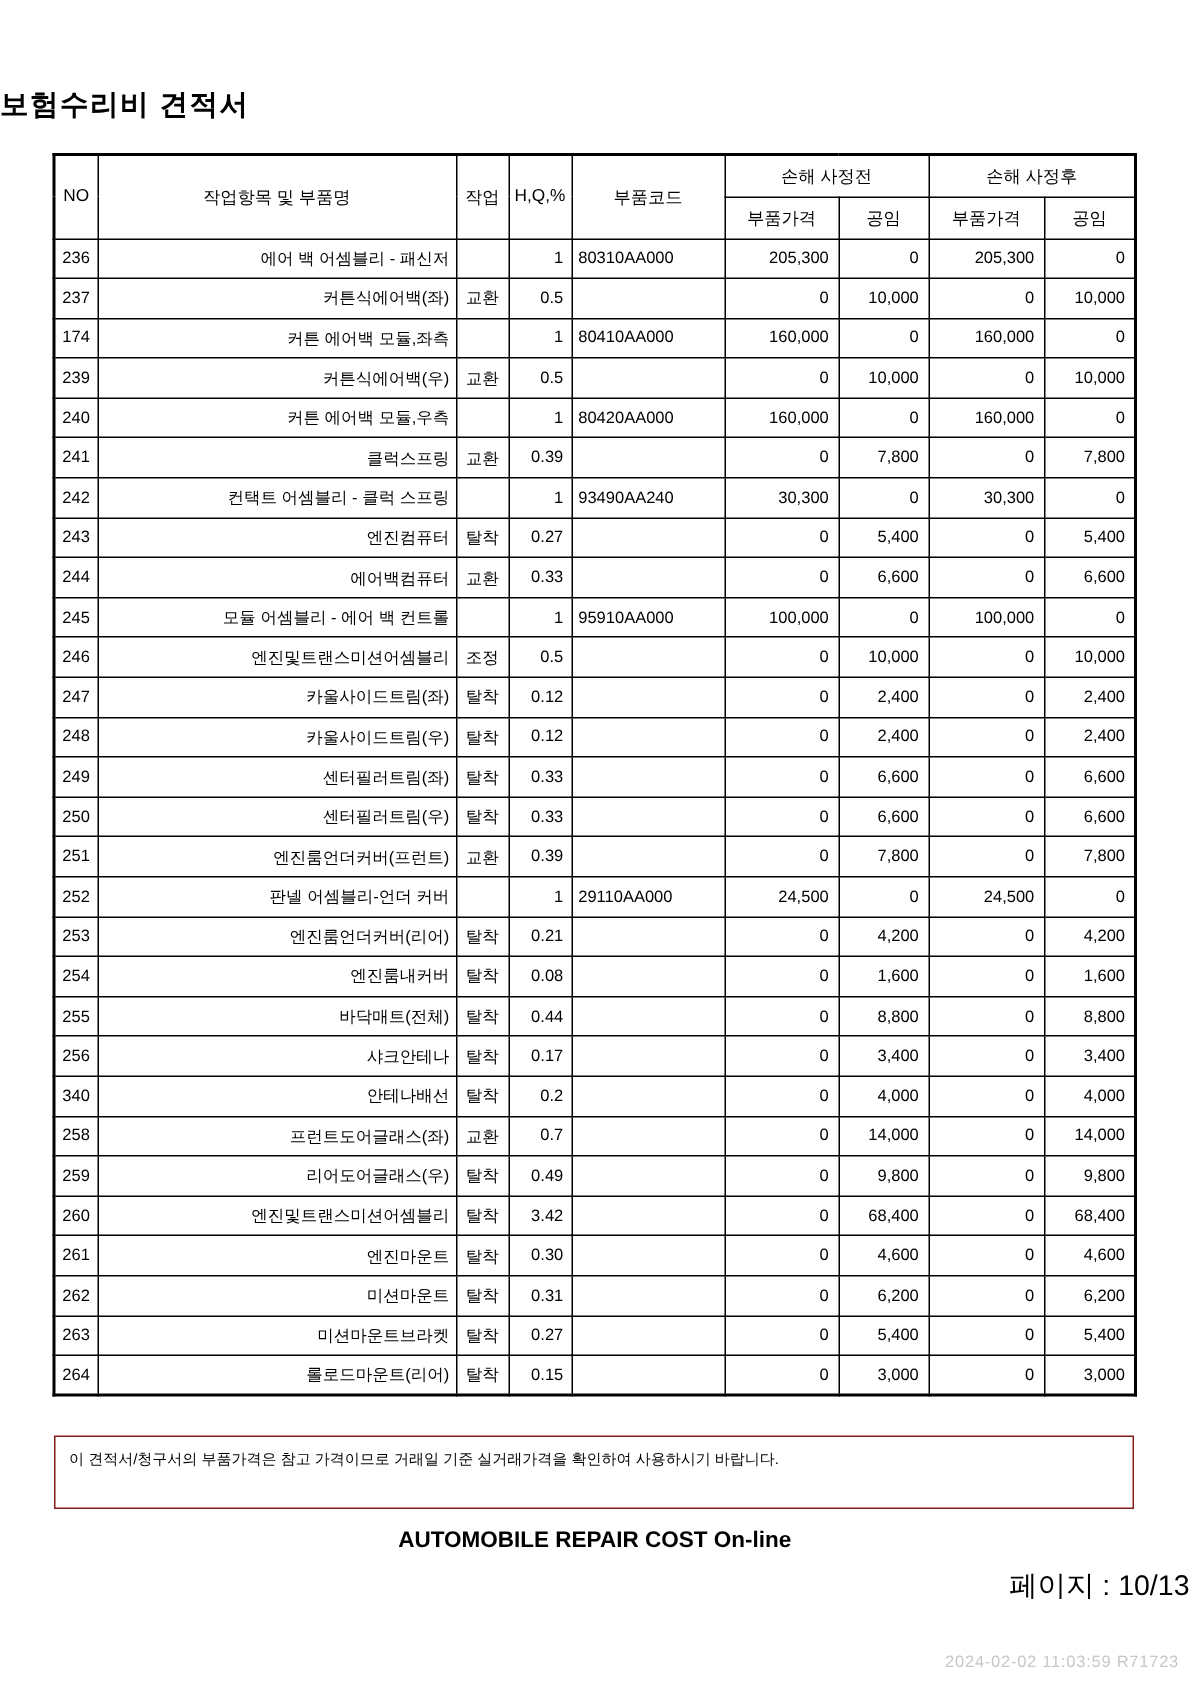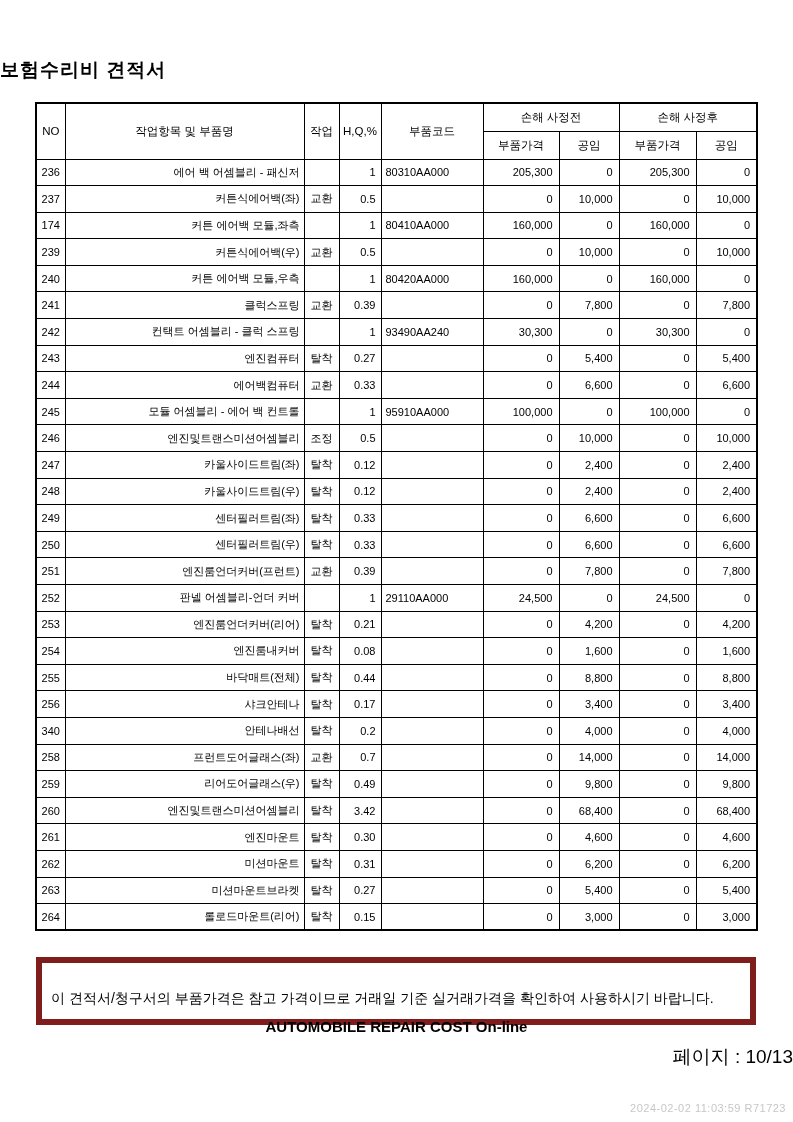--- a/index.html
+++ b/index.html
@@ -52,23 +52,23 @@
   table.estimate tbody td:nth-child(6),
   table.estimate tbody td:nth-child(7),
   table.estimate tbody td:nth-child(8),
   table.estimate tbody td:nth-child(9) { text-align: right; padding-right: 6px; }
   .note-box {
     position: absolute;
     left: 36px;
     top: 957px;
     width: 720px;
     height: 49px;
-    border: 6px solid #7f1d1d;
-    padding: 28px 9px;
-    font-size: 14px;
+    border: 1px solid #7f1d1d;
+    padding: 9px 9px;
+    font-size: 10px;
     line-height: 14px;
   }
   .brand-line {
     position: absolute;
     top: 1018px;
     left: 0;
     width: 100%;
     text-align: center;
     font-size: 15px;
     font-weight: bold;

